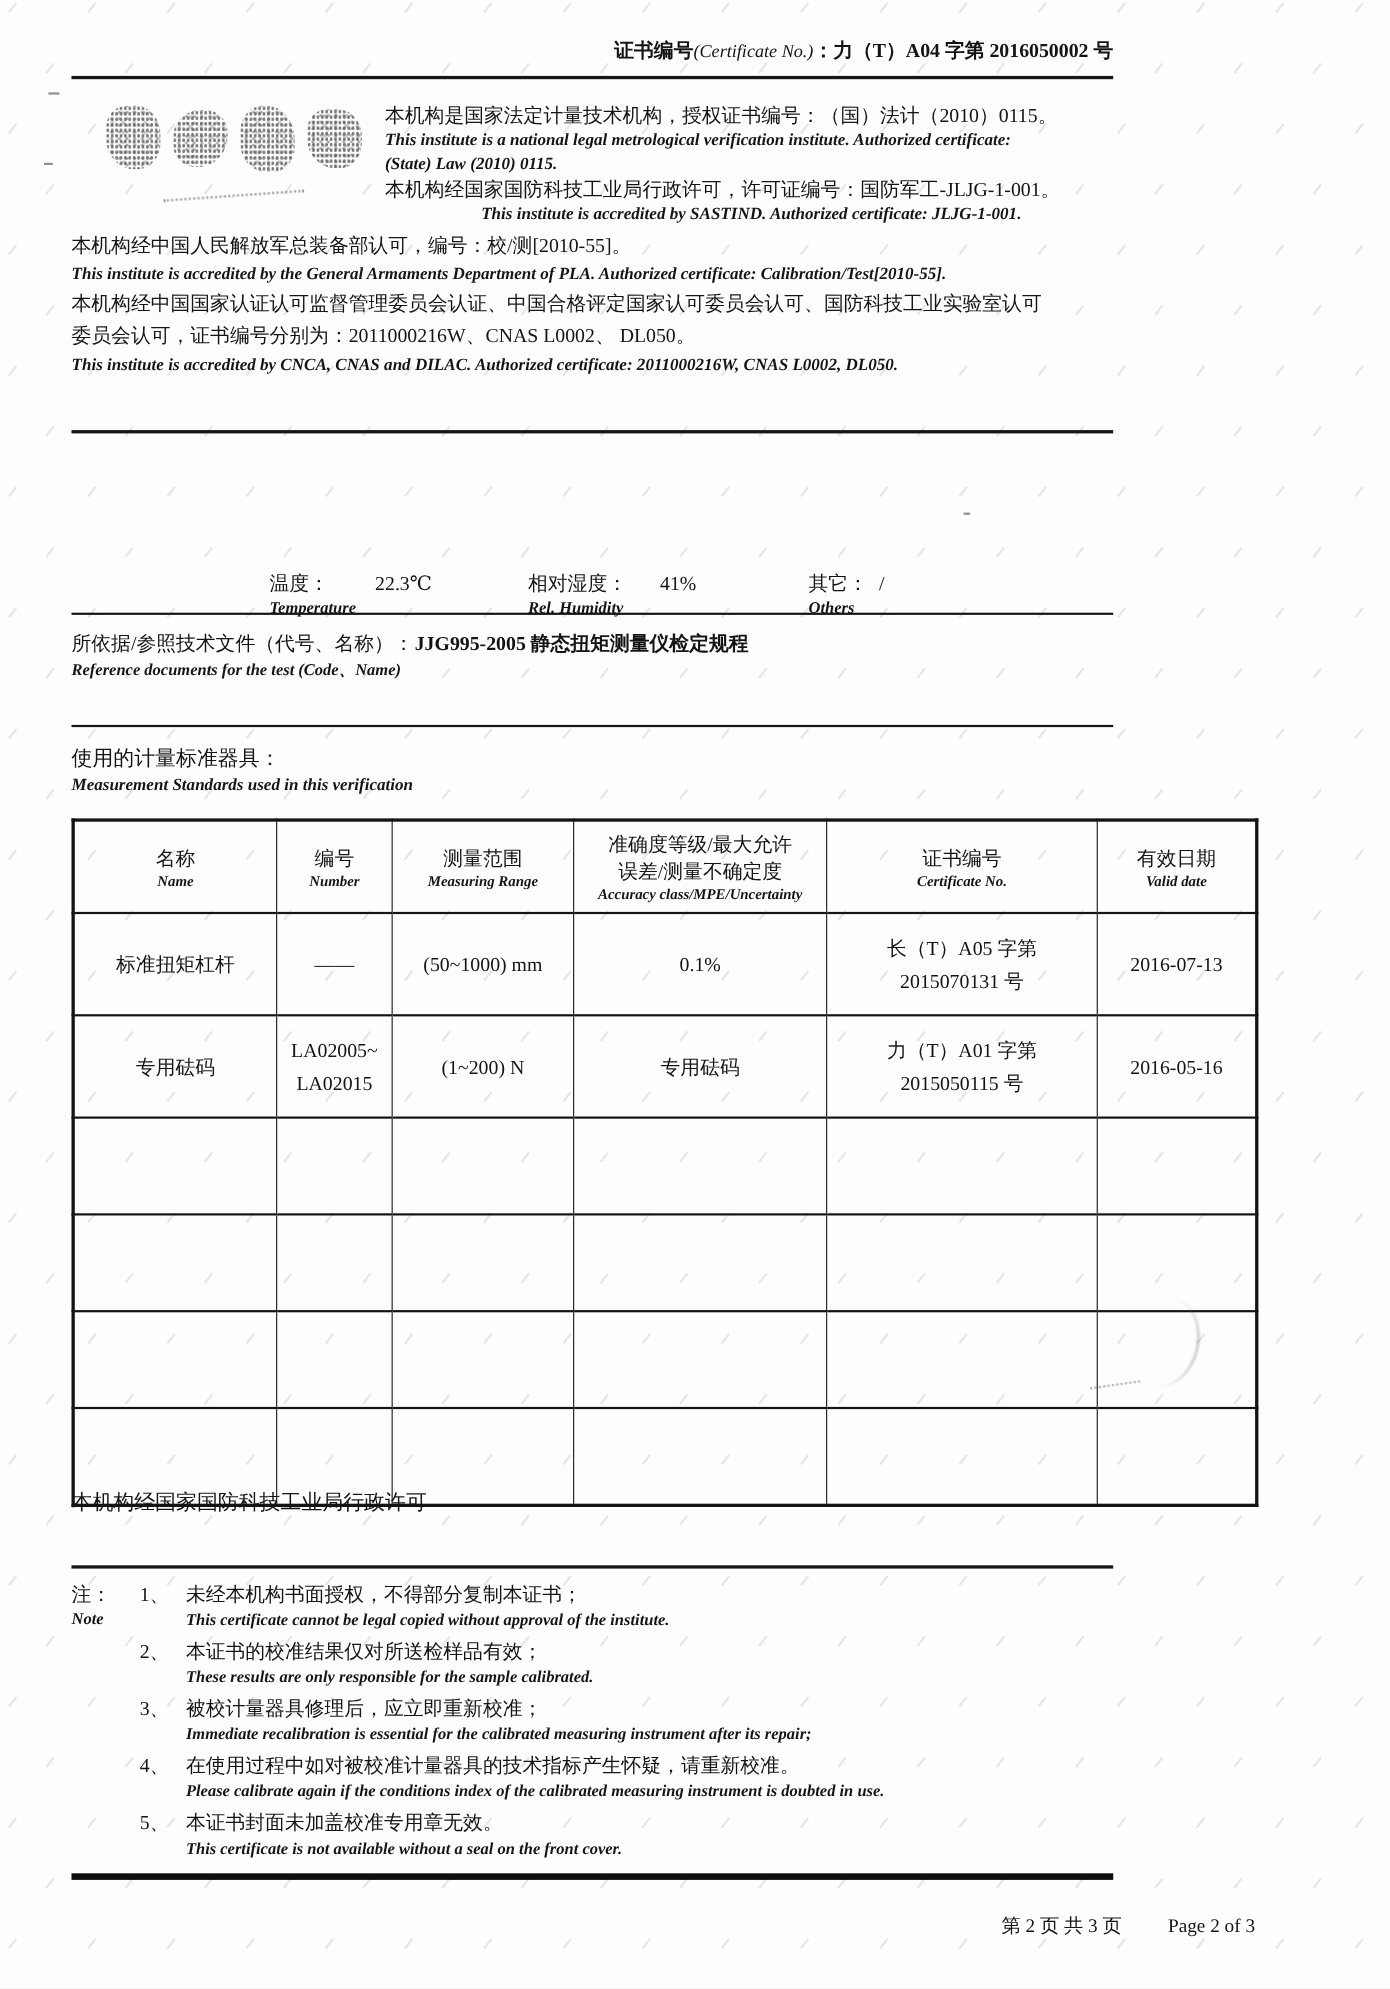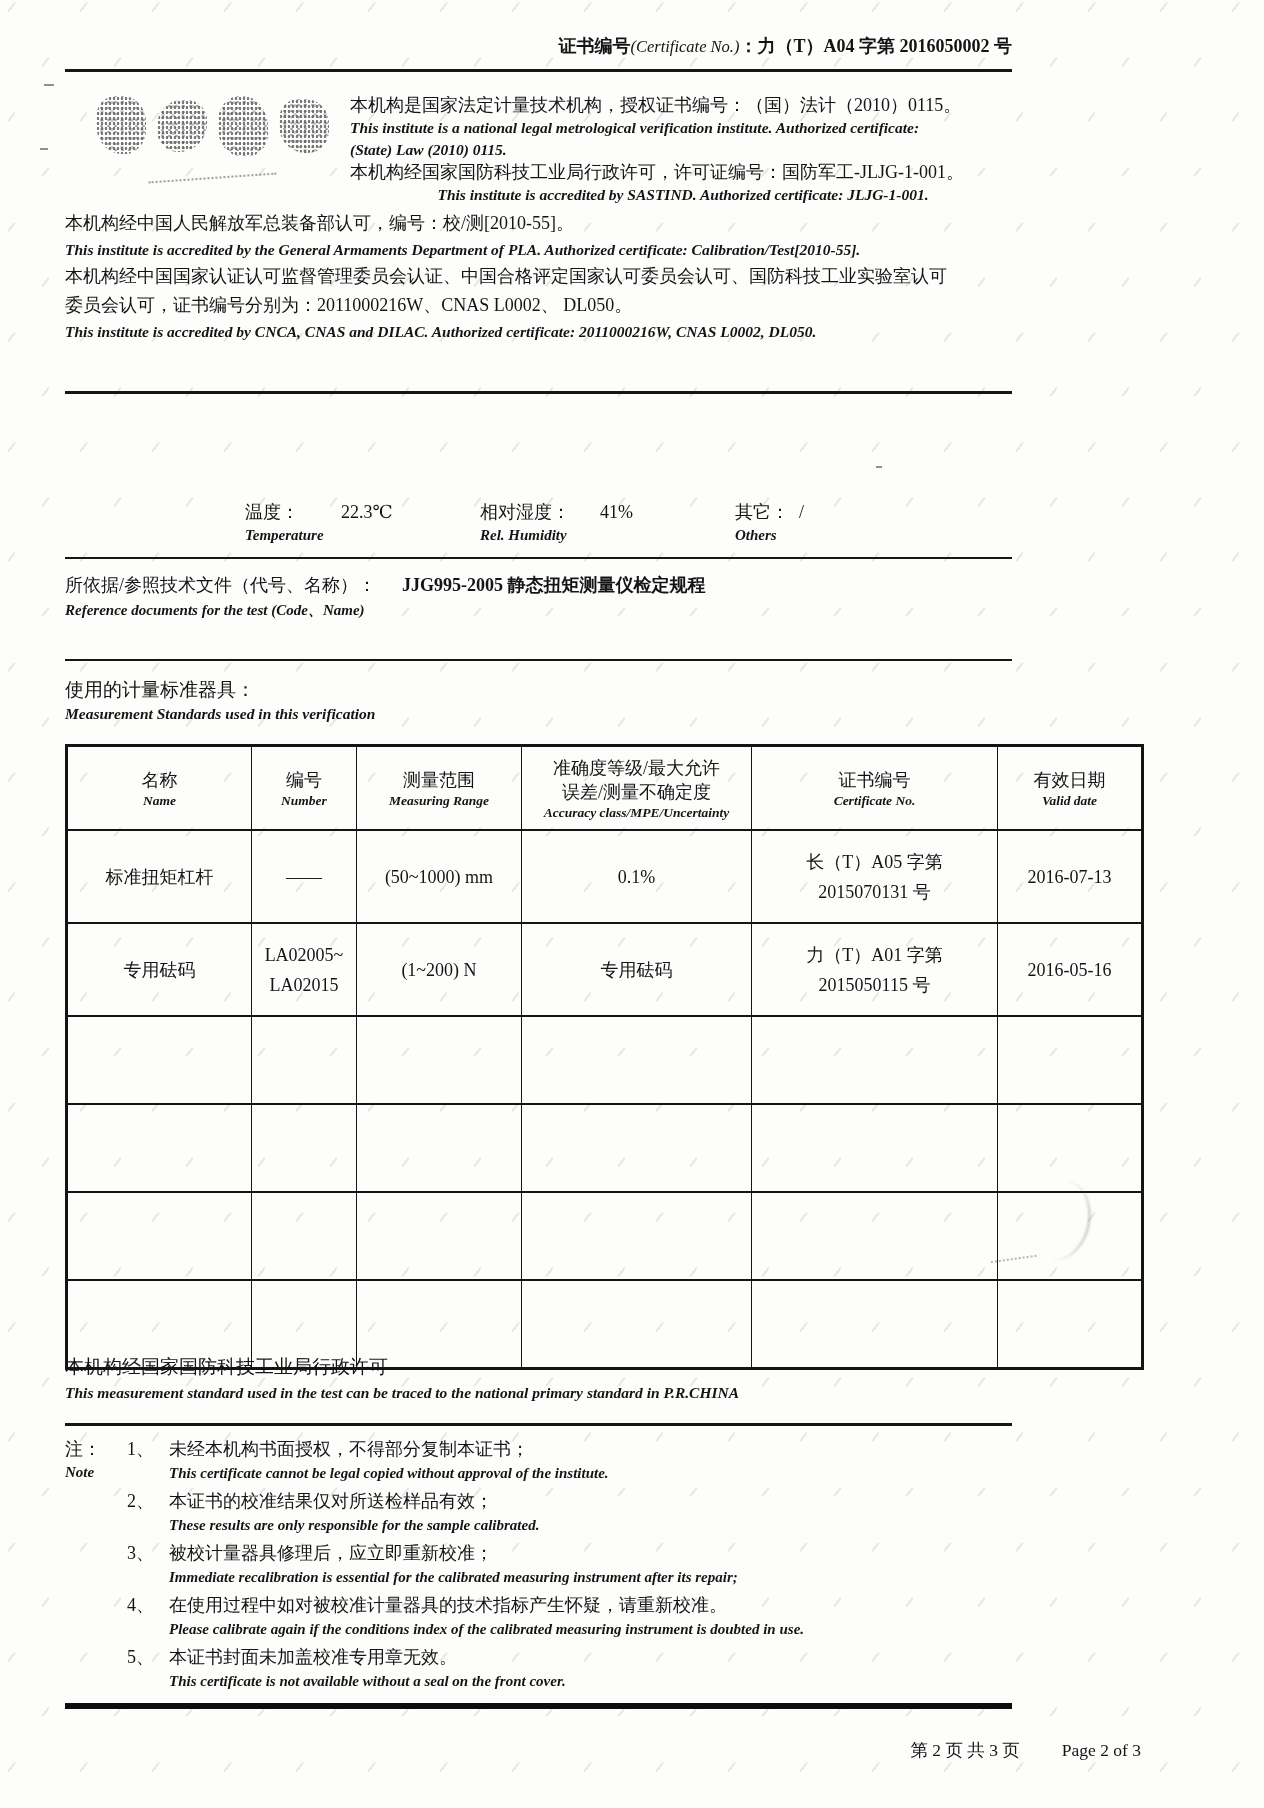--- a/index.html
+++ b/index.html
@@ -61,33 +61,33 @@
   .pla p{margin:0;}
   .pla .zh{font-size:18px;line-height:29px;}
   .pla .en{font-size:15.5px;line-height:24px;}
 
   
   .locus{top:414px;left:65px;width:947px;}
   .locus .zh{font-size:18px;line-height:24px;}
   .locus .en{font-size:15px;line-height:20px;}
   .locus .value{margin-left:36px;font-size:18px;}
   .env-block-label{margin-top:5px;}
-  .env-row{top:499px;left:65px;width:947px;height:58px;}
+  .env-row{top:517px;left:65px;width:947px;height:58px;}
   .env-group{position:absolute;top:0;}
   .env-group .zh{font-size:18px;line-height:26px;}
   .env-group .value{font-size:18px;}
   .env-group .en{font-size:15px;line-height:20px;}
   .env-temp{left:180px;}  .env-temp .value{margin-left:42px;}
   .env-hum{left:415px;}   .env-hum .value{margin-left:30px;}
   .env-oth{left:670px;}   .env-oth .value{margin-left:10px;}
 
   
   .reference{top:571px;left:65px;width:947px;}
   .reference .zh{font-size:18px;line-height:28px;}
-  .reference .value{font-size:18px;margin-left:26px;font-weight:bold;}
+  .reference .value{font-size:18px;margin-left:1px;font-weight:bold;}
   .reference .en{font-size:15px;line-height:22px;}
 
   
   .standards-title{top:676px;left:65px;width:947px;}
   .standards-title .zh{font-size:19px;line-height:27px;}
   .standards-title .en{font-size:15.5px;line-height:22px;}
 
   table.std{
     position:absolute;top:744px;left:65px;width:1076px;
     border-collapse:collapse;border:3px solid #141414;table-layout:fixed;
@@ -865,21 +865,20 @@
           <td></td>
           <td></td>
           <td></td>
           <td></td>
       </tr>
     </tbody>
   </table>
 
   <div class="abs trace">
     <div class="zh">本机构经国家国防科技工业局行政许可</div>
-    <div class="en">This measurement standard used in the test can be traced to the national primary standard in P.R.CHINA</div>
   </div>
 
   <div class="abs rule rule-4"></div>
 
   <div class="abs notes">
     <div class="note-label">
       <div class="zh">注：</div>
       <div class="en">Note</div>
     </div>
     <div class="note-items">

